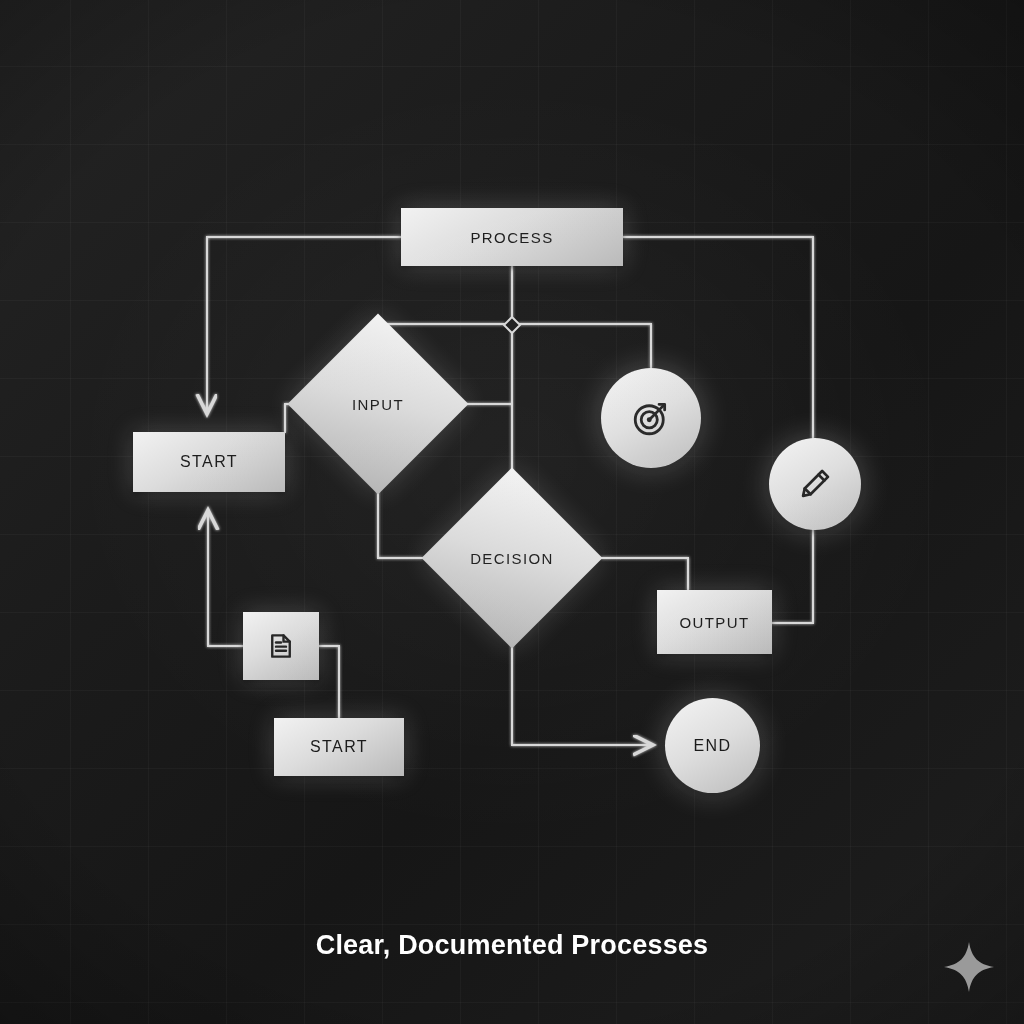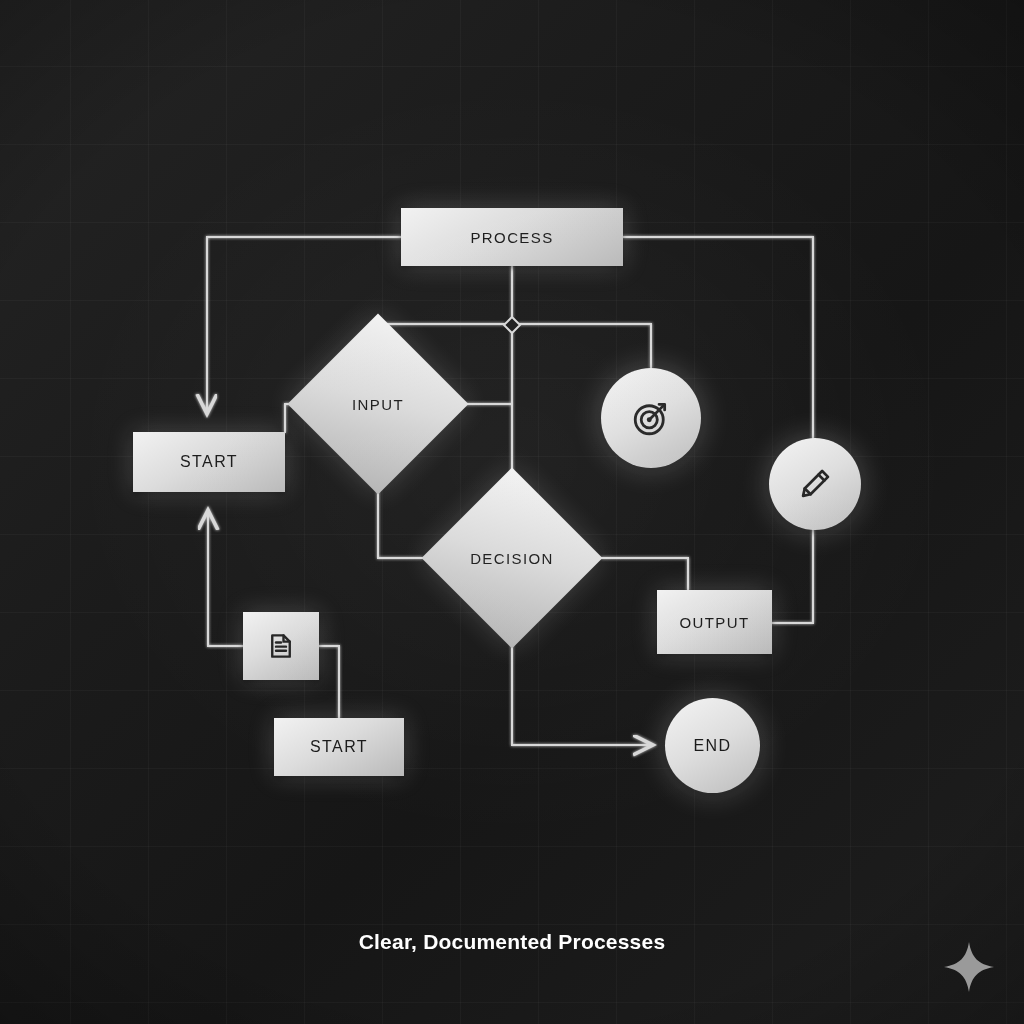--- a/index.html
+++ b/index.html
@@ -76,21 +76,21 @@
   }
   .icon-node svg { display: block; }
 
   #caption {
     position: absolute;
     left: 0;
     right: 0;
     top: 930px;
     text-align: center;
     color: #ffffff;
-    font-size: 21px;
+    font-size: 27px;
     font-weight: bold;
     letter-spacing: 0.2px;
   }
   #sparkle {
     position: absolute;
     left: 942px;
     top: 940px;
     width: 54px;
     height: 54px;
   }

